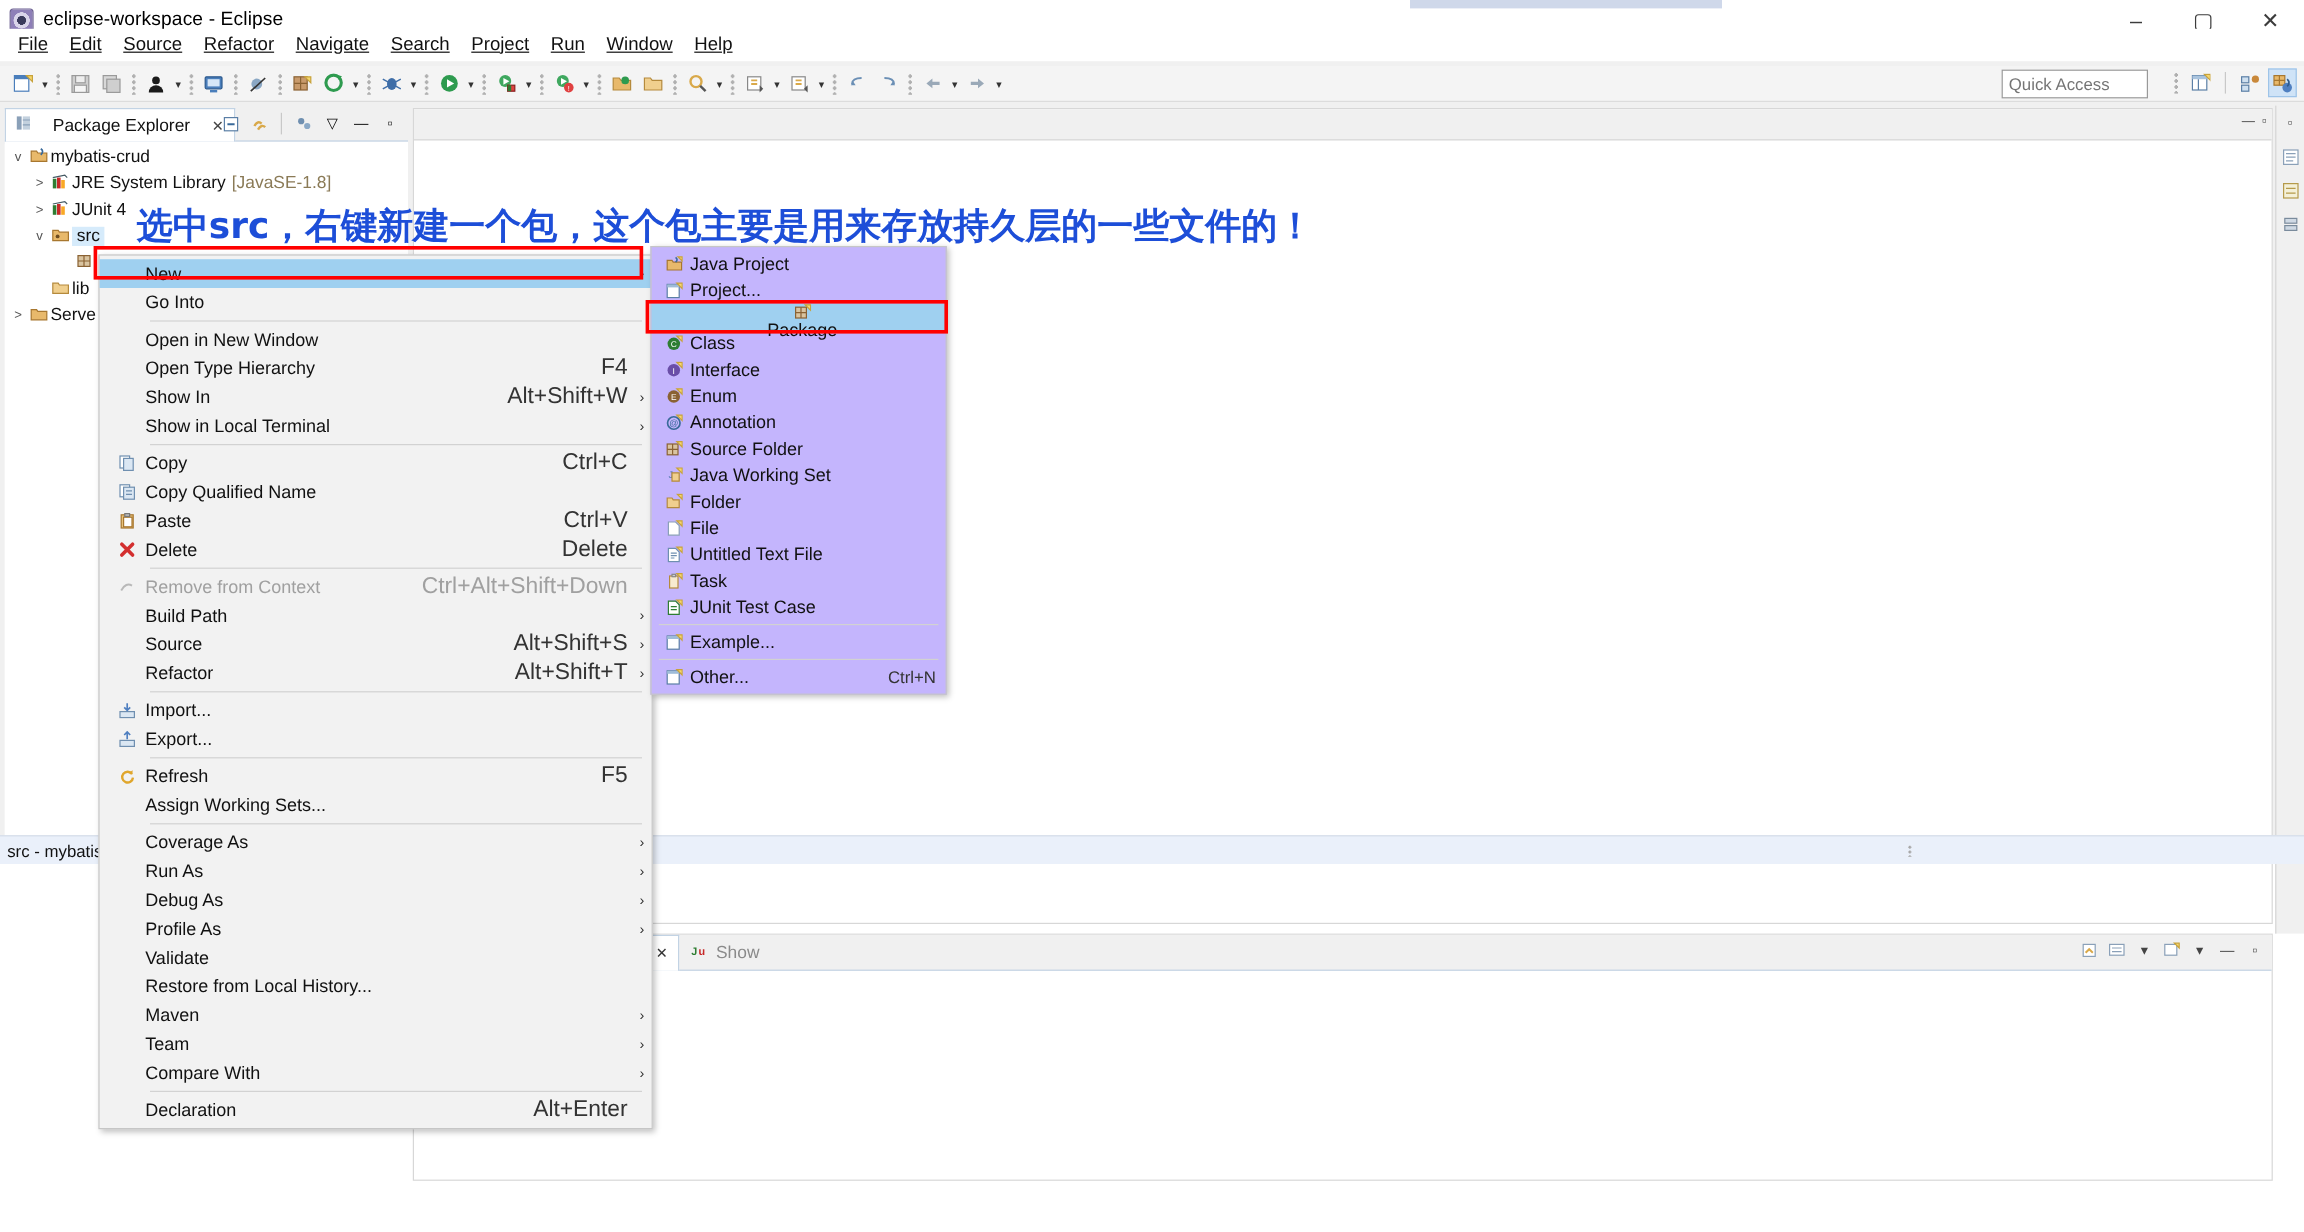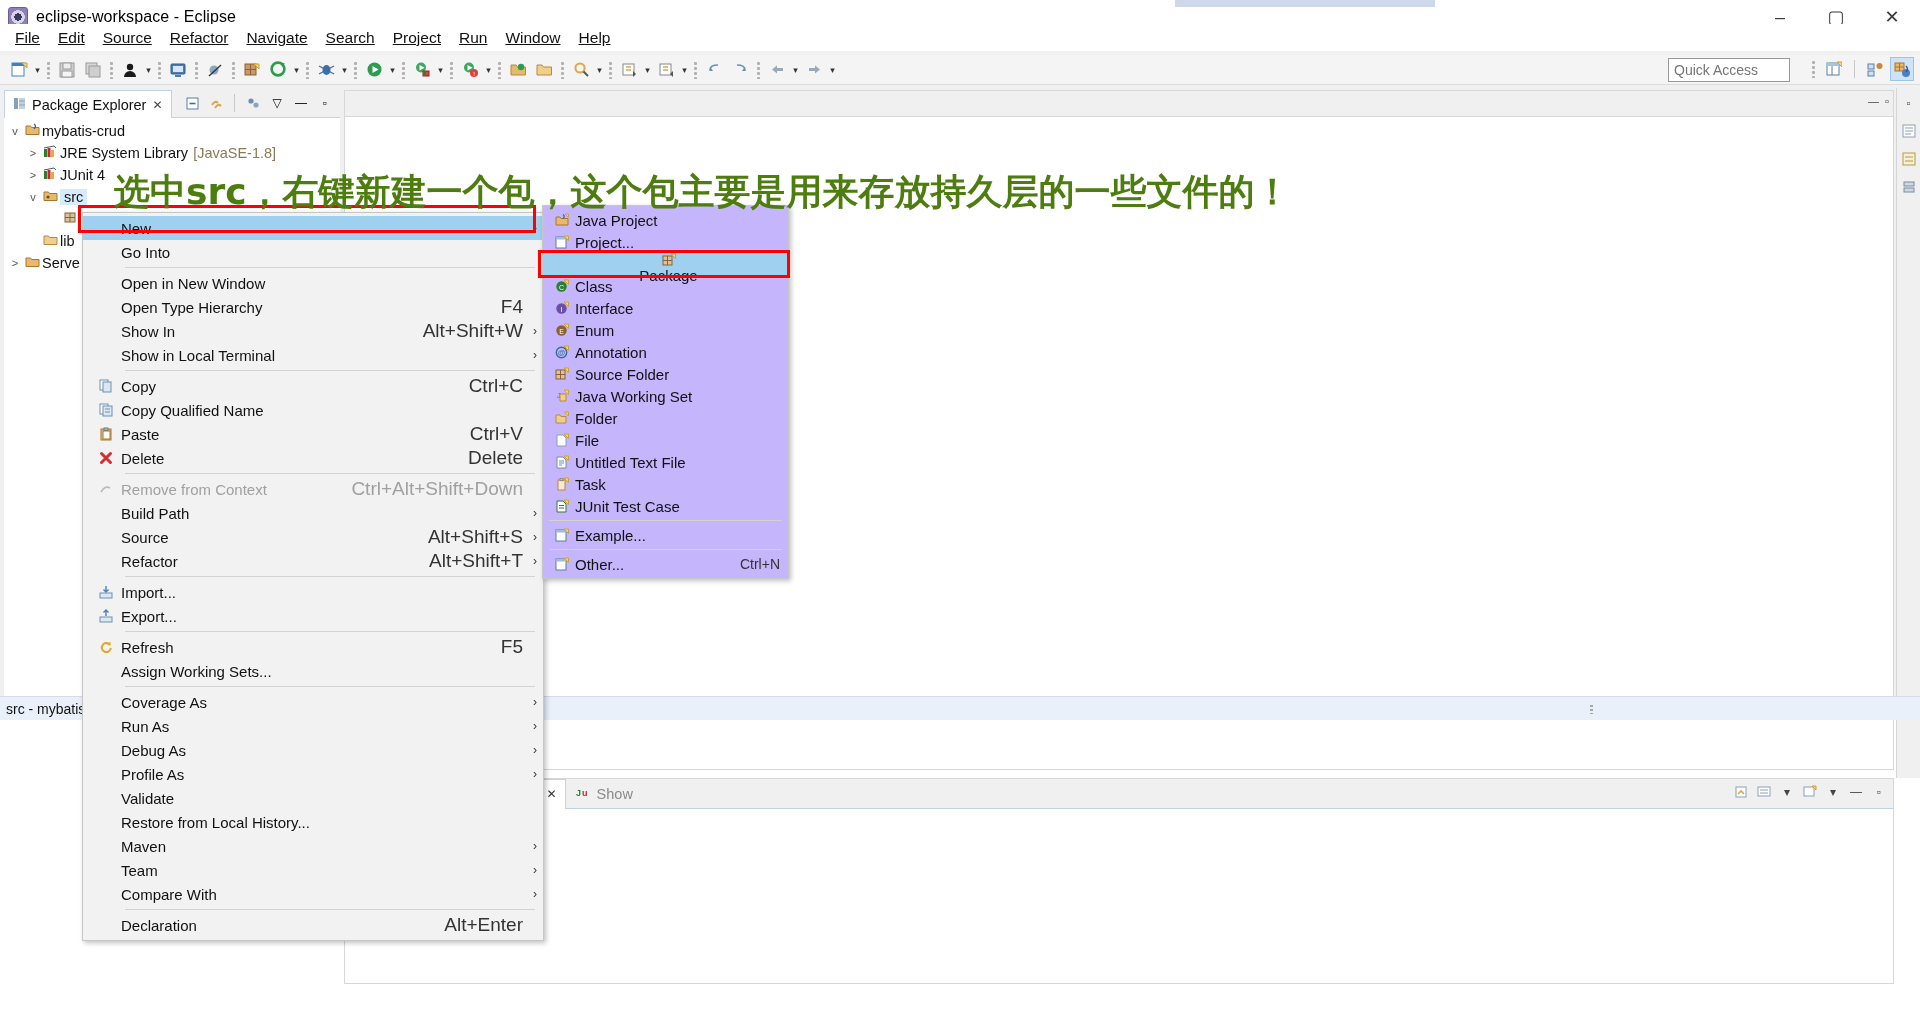--- a/index.html
+++ b/index.html
@@ -90,21 +90,21 @@
   }
   .pe-tabrow {
     position: absolute; top: 0; left: 0; width: 336px; height: 28px;
     background: #f0f0f0;
     border-bottom: 1px solid #c2d3e4;
   }
   .pe-tab {
     position: absolute; left: 0; top: 0; height: 28px;
     background: #ffffff;
     border: 1px solid #c2d3e4; border-bottom: none;
-    display: flex; align-items: center; padding: 0 8px; gap: 6px;
+    display: flex; align-items: center; padding: 0 8px; gap: 18px;
     font-size: 14.5px; color: #111;
   }
   .pe-toolicons {
     position: absolute; right: 4px; top: 2px; display: flex; align-items: center; gap: 2px;
   }
   .pe-ic { width: 22px; height: 22px; display:flex; align-items:center; justify-content:center; font-size:12px; }
   .pe-tree { position: absolute; top: 30px; left: 0; width: 336px; bottom: 0; background: #fff; }
   .tnode {
     display: flex; align-items: center; height: 22px;
     font-size: 14.5px; color: #111; white-space: nowrap;
@@ -193,21 +193,21 @@
   .srow { display: flex; align-items: center; height: 22px; font-size: 15px; color: #111; padding-left: 6px; }
   .srow .si { width: 26px; flex: none; display:flex; align-items:center; justify-content:center; font-size: 13px; }
   .srow .sl { flex: 1; white-space: nowrap; }
   .srow .sk { color: #333; font-size: 14px; padding-right: 8px; }
   .srow.hl { background: #9fd0f0; flex-direction: column; }
   .ssep { height: 1px; background: #d2d2d2; margin: 3px 6px; }
 
   
   .annotation {
     position: absolute; left: 114px; top: 168px;
-    font-size: 36px; color: #4d7c0f; font-weight: bold;
+    font-size: 30px; color: #1d4ed8; font-weight: bold;
     white-space: nowrap; z-index: 80;
     font-family: "DejaVu Sans", sans-serif;
   }
 </style>
 </head>
 <body>
 
 <div id="app">
 
   <div class="titlebar">

